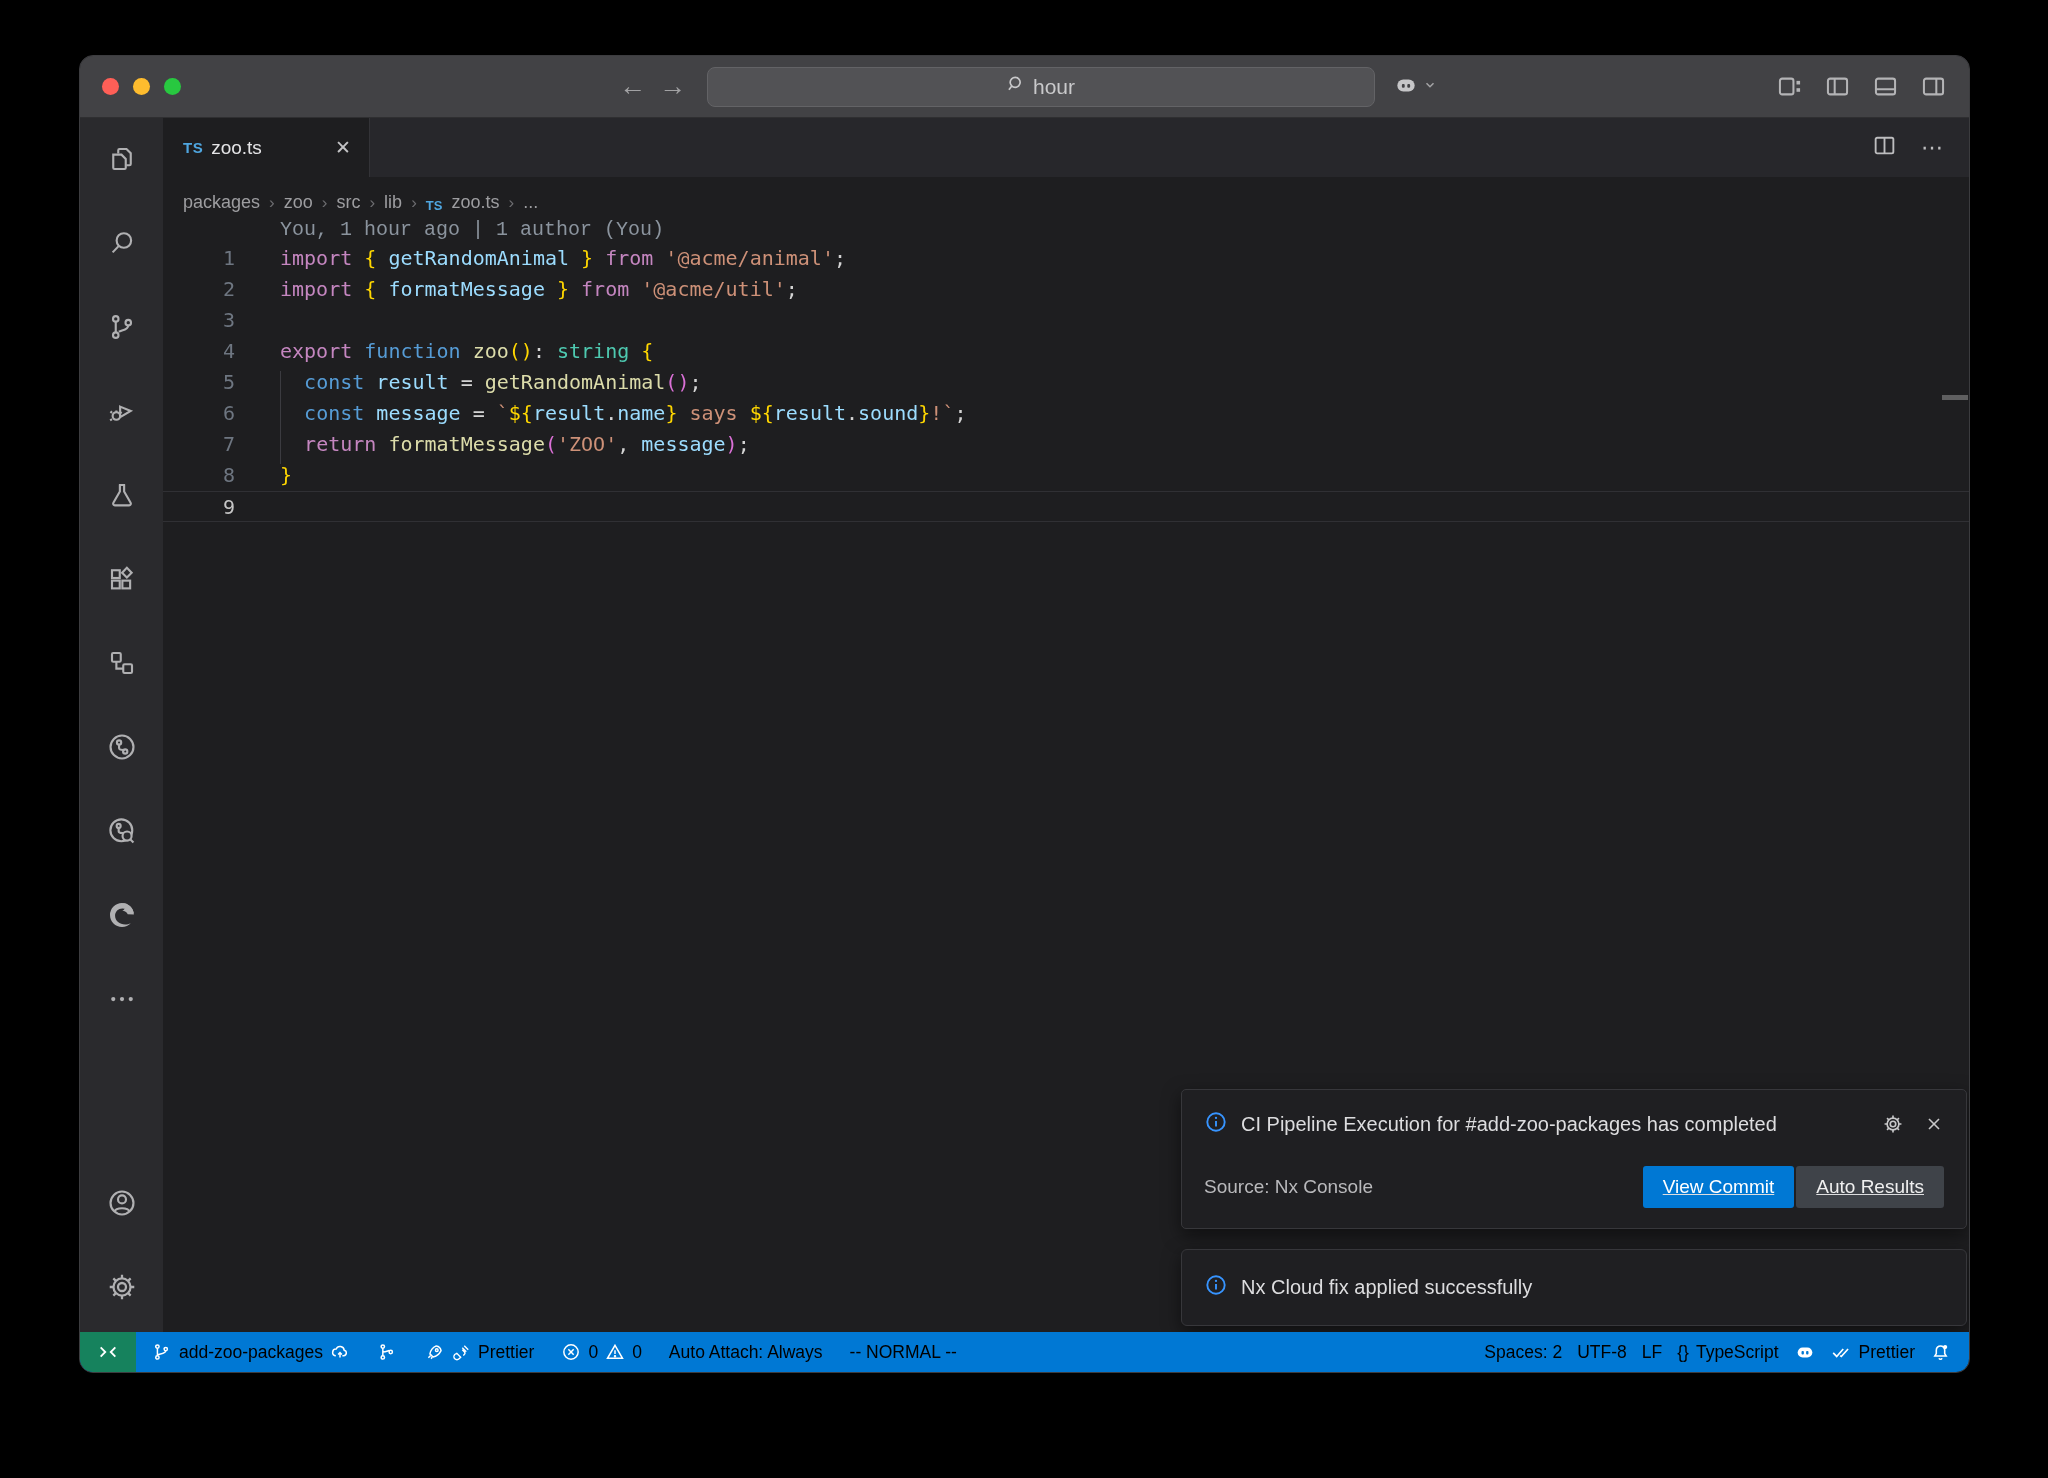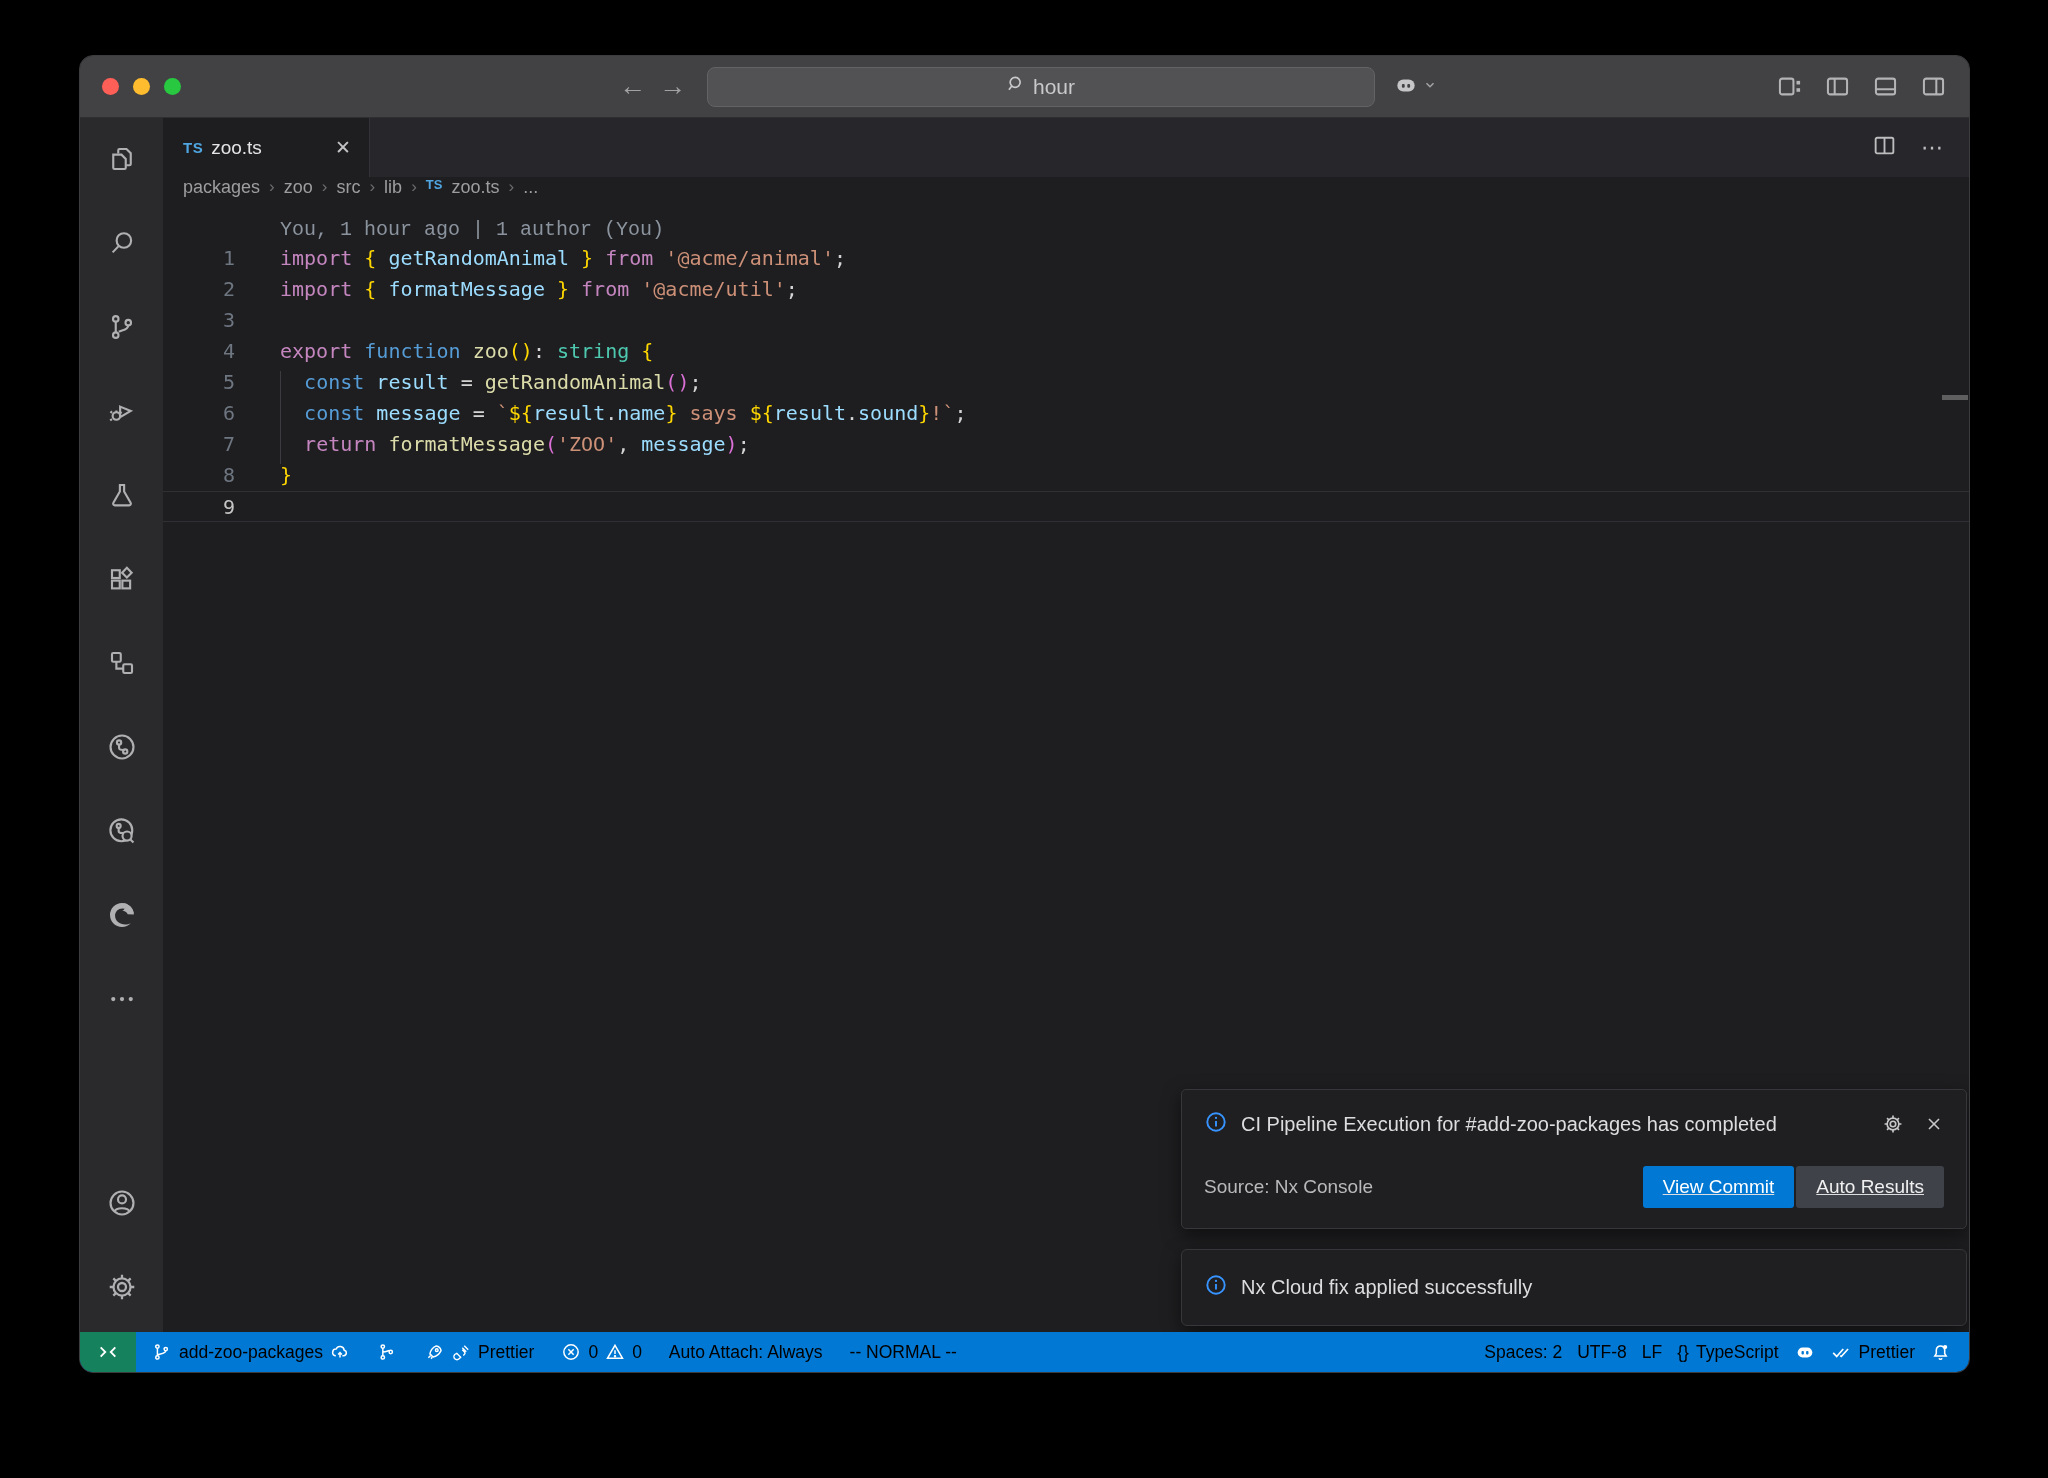--- a/index.html
+++ b/index.html
@@ -36,21 +36,21 @@
 
   
   .activitybar { position:absolute; left:0; top:62px; bottom:40px; width:83px; background:#2a2a2d;
                  display:flex; flex-direction:column; align-items:center; }
   .ab-icon { width:83px; height:62px; display:flex; align-items:center; justify-content:center; margin-bottom:22px; }
   .ab-spacer { flex:1; }
   .ab-icon svg { display:block; }
 
   
   .editor { position:absolute; left:83px; top:121px; right:0; bottom:40px; background:#1e1e20; }
-  .breadcrumbs { height:36px; display:flex; align-items:flex-start; padding-left:20px;
+  .breadcrumbs { height:36px; display:flex; align-items:flex-end; padding-left:20px;
                  color:#9d9da0; font-size:18px; gap:9px; }
   .crumb-sep { color:#6d6d70; font-size:17px; }
   .crumb-badge { color:#4fa6e0; font-size:13px; font-weight:bold; }
   .editor-content { position:relative; padding-top:4px; font-family:"DejaVu Sans Mono", monospace; }
   .codelens { height:26px; line-height:26px; padding-left:117px; color:#8b949e; font-size:20px;
               font-family:Liberation Mono, monospace; }
   .code-line { height:31px; line-height:31px; font-size:20px; white-space:pre; display:flex; }
   .ln { display:inline-block; width:72px; text-align:right; color:#6e7681; margin-right:45px; flex:none; }
   .code-line.current { border-top:1px solid #303034; border-bottom:1px solid #303034; }
   .code-line.current .ln { color:#c6c6c6; }

